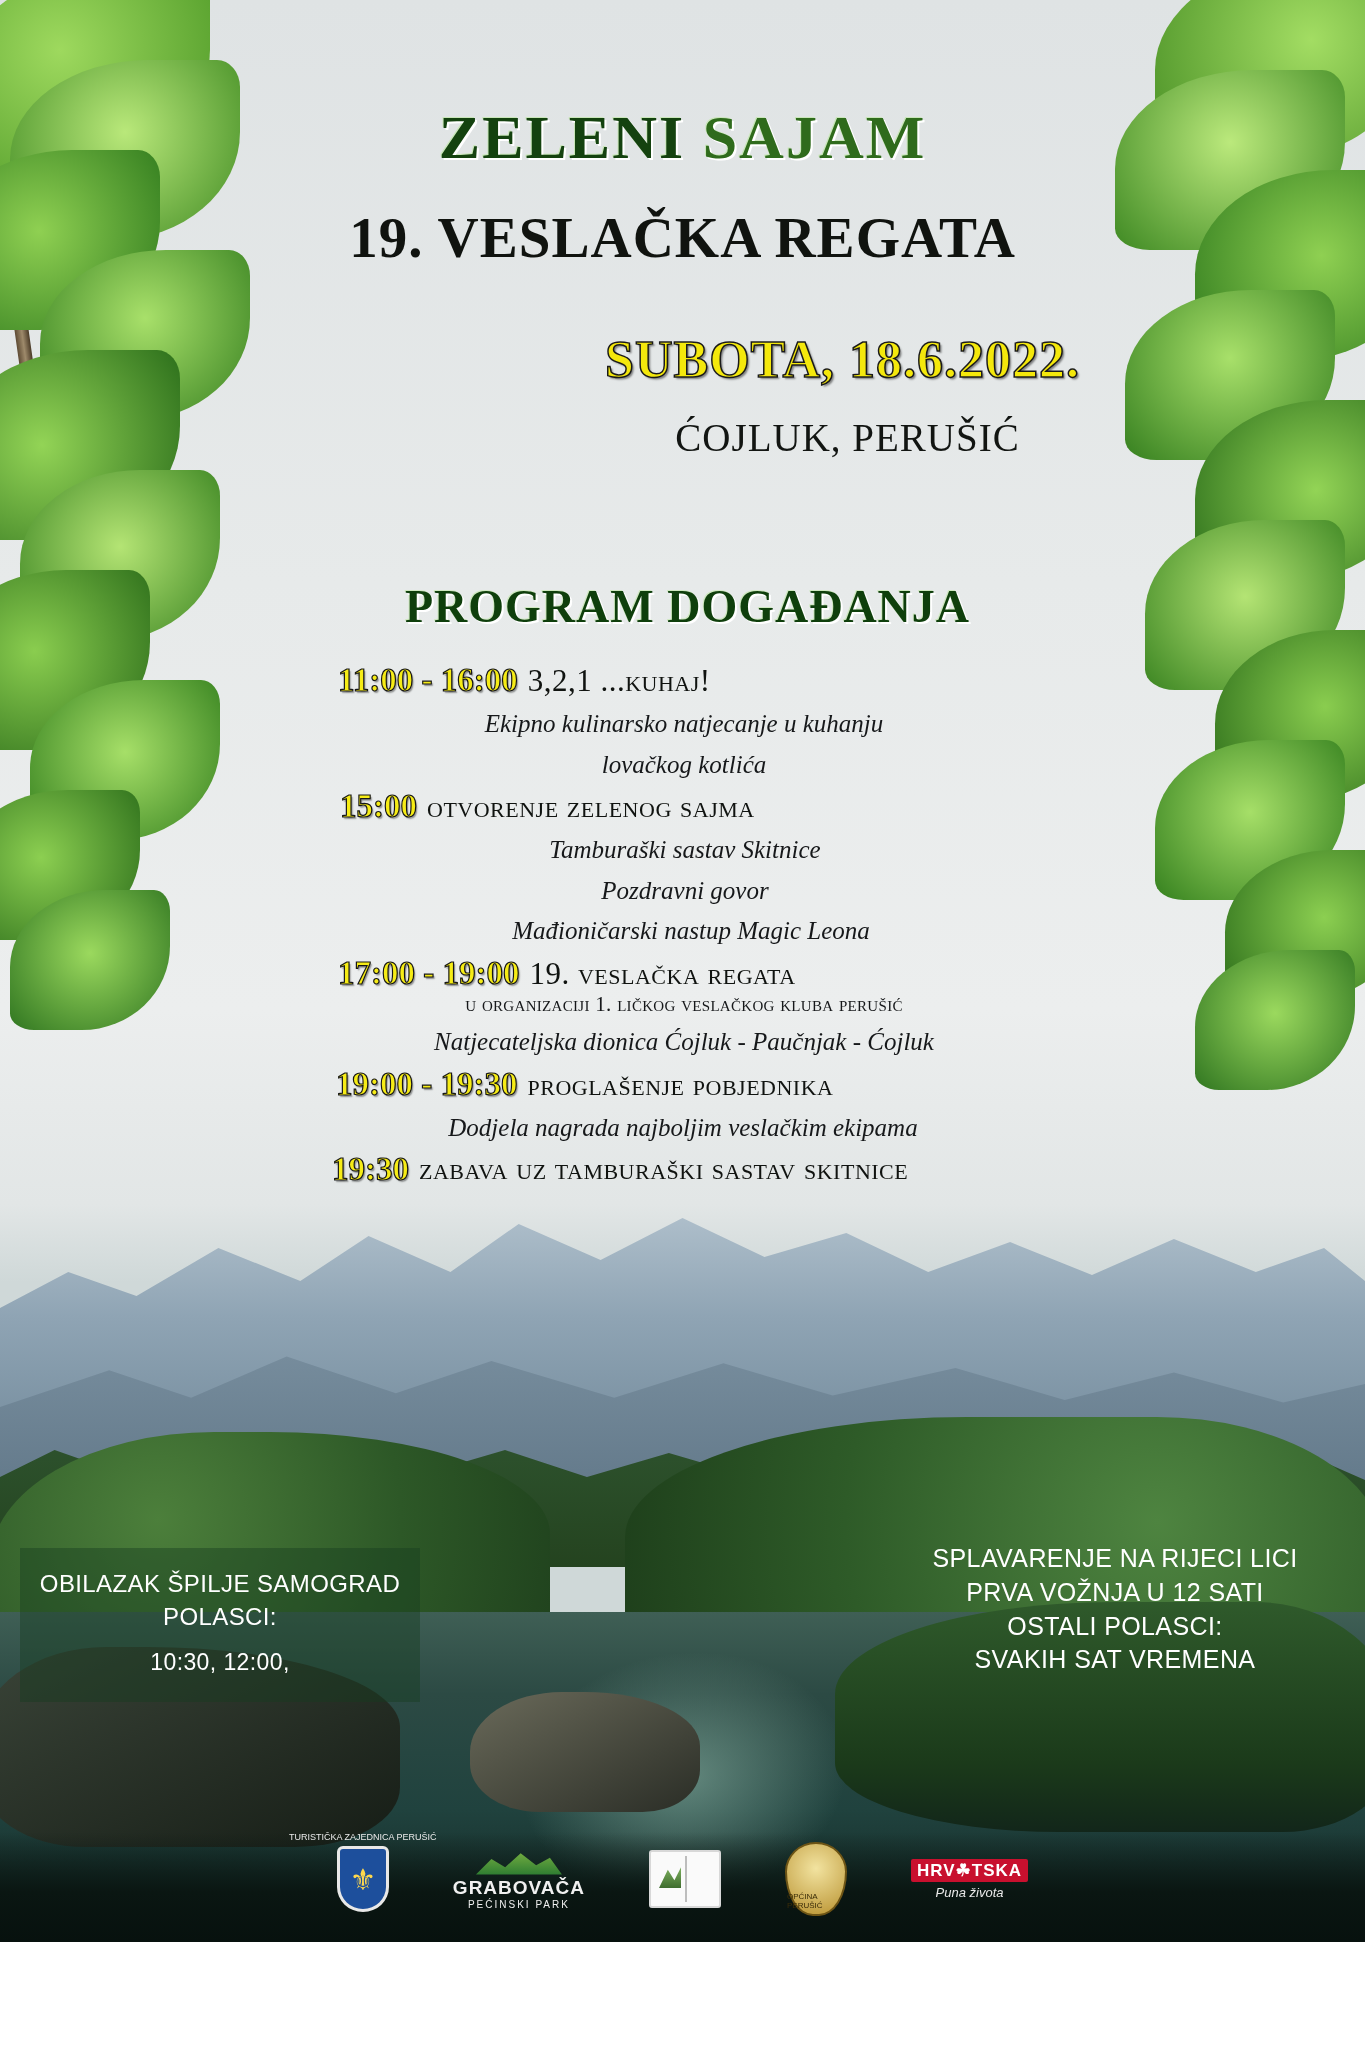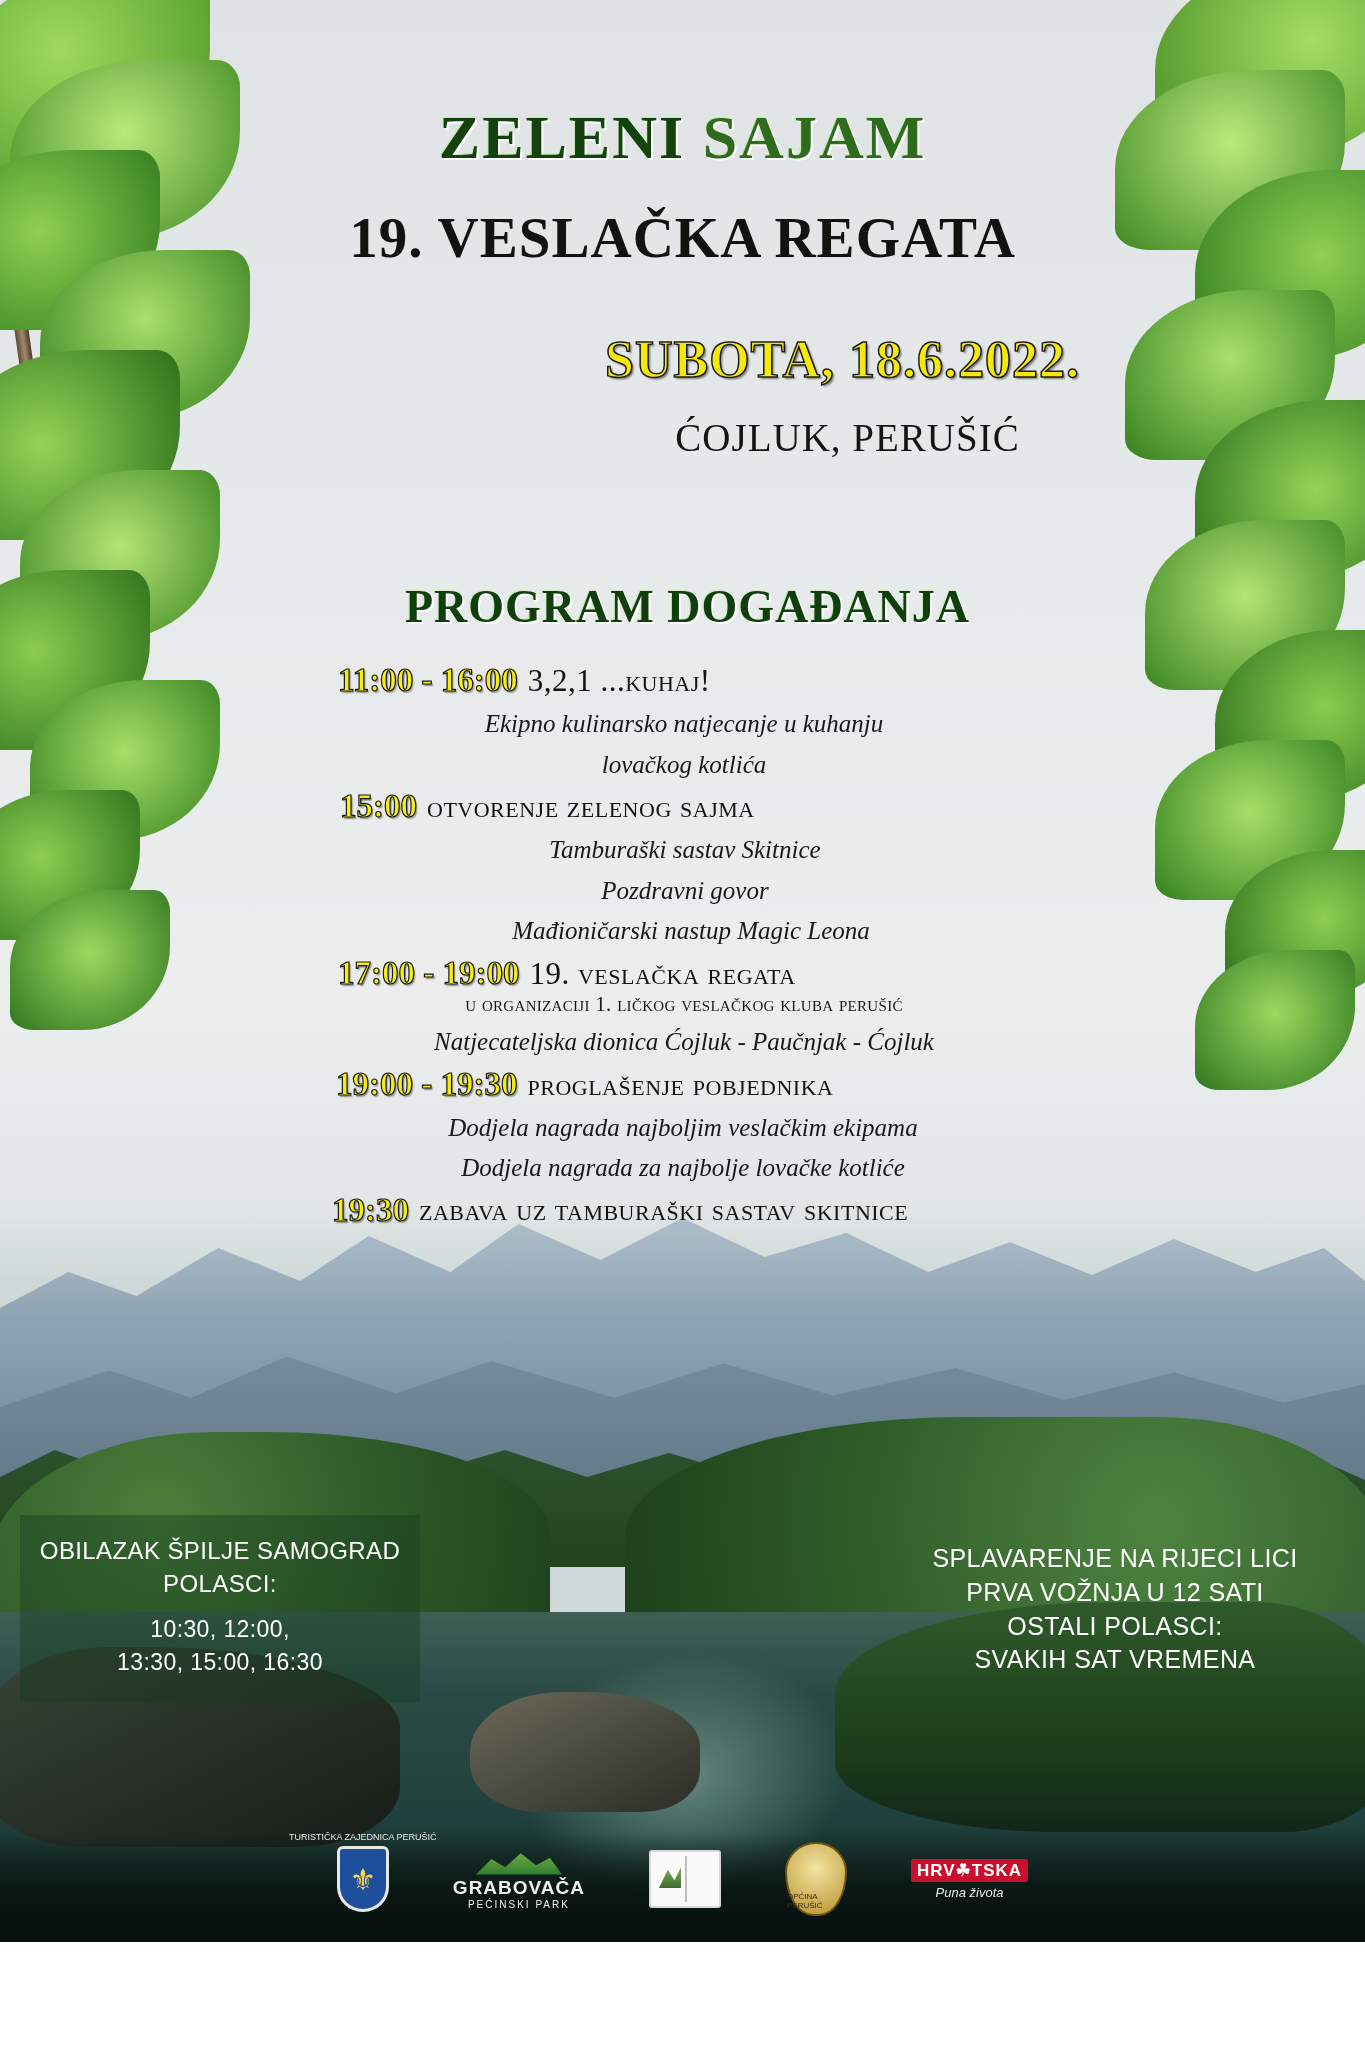--- a/index.html
+++ b/index.html
@@ -304,36 +304,34 @@
         </span>
         <span class="sub small">u organizaciji 1. Ličkog veslačkog kluba Perušić</span>
         <span class="sub">Natjecateljska dionica Ćojluk - Paučnjak - Ćojluk</span>
       </div>
 
       <div class="item c5">
         <span class="line1">
           <span class="time">19:00 - 19:30</span><span class="ev">proglašenje pobjednika</span>
         </span>
         <span class="sub">Dodjela nagrada najboljim veslačkim ekipama</span>
-        <span class="sub">Dodjela nagrada za najbolje lovačke kotliće</span>
       </div>
 
       <div class="item c6 item-last">
         <span class="line1">
           <span class="time">19:30</span><span class="ev">zabava uz tamburaški sastav Skitnice</span>
         </span>
       </div>
 
     </div>
 
     <div class="box box-left">
       <div class="hl">OBILAZAK ŠPILJE SAMOGRAD</div>
       <div class="hl">POLASCI:</div>
       <div class="times">10:30, 12:00,</div>
-      <div class="times" style="margin-top:2px;">13:30, 15:00, 16:30</div>
     </div>
 
     <div class="box box-right">
       <div>SPLAVARENJE NA RIJECI LICI</div>
       <div>PRVA VOŽNJA U 12 SATI</div>
       <div>OSTALI POLASCI:</div>
       <div>SVAKIH SAT VREMENA</div>
     </div>
 
     <div class="logos">

